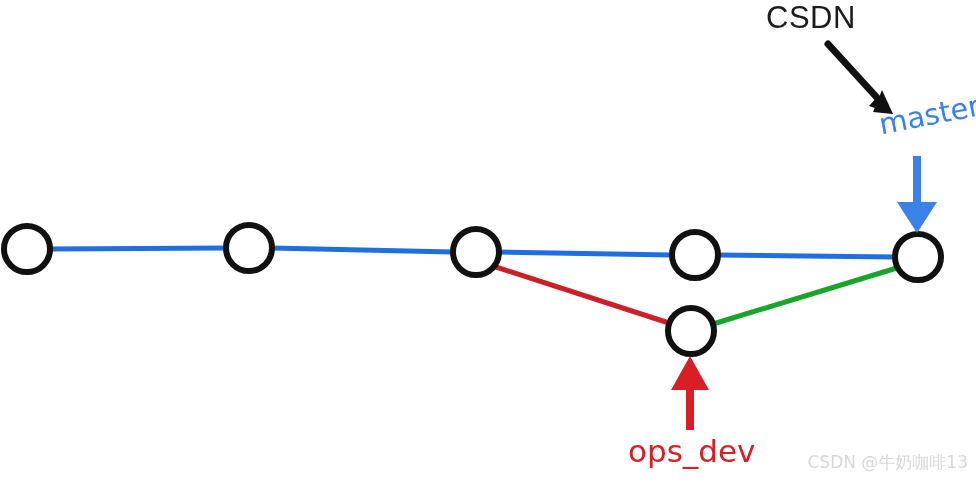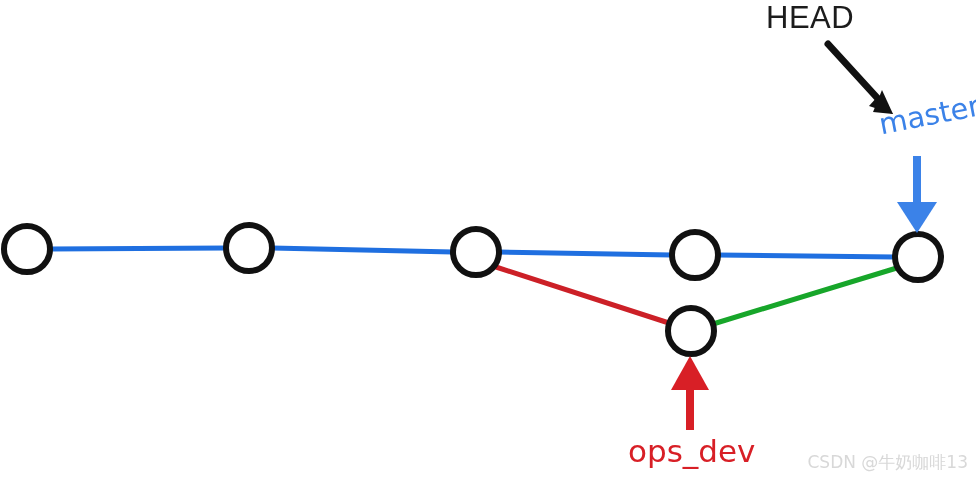--- a/index.html
+++ b/index.html
@@ -101,21 +101,21 @@
       <path d="M 917 233 L 897 202 L 937 202 Z" fill="#3b82e8"></path>
     </g>
 
     <g>
       <line x1="690" y1="430" x2="690" y2="382" stroke="#d81f26" stroke-width="8" stroke-linecap="butt"></line>
       <path d="M 690 356 L 671 390 L 709 390 Z" fill="#d81f26"></path>
     </g>
 
   </svg>
 
-  <div class="label" id="head-label">HEAD</div>
+  <div class="label" id="head-label">CSDN</div>
 
   <div class="label" id="master-label">master</div>
 
   <div class="label" id="opsdev-label">ops_dev</div>
 
   <div class="label" id="watermark">CSDN @牛奶咖啡13</div>
 
 </div>
 
 </body></html>

